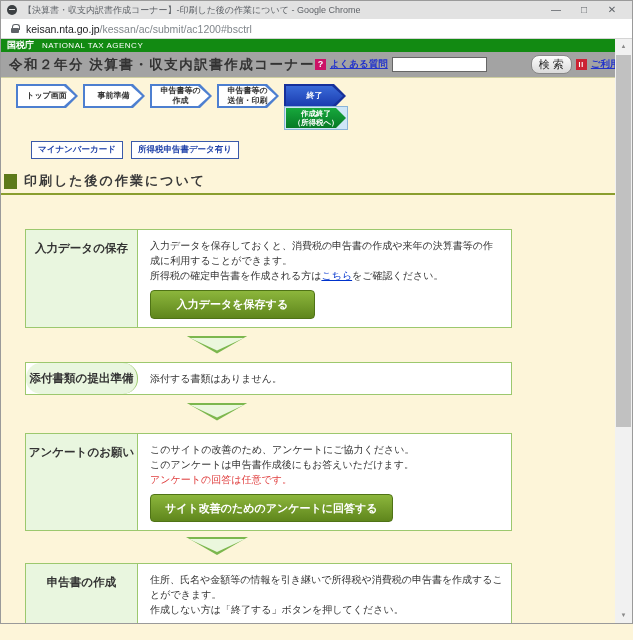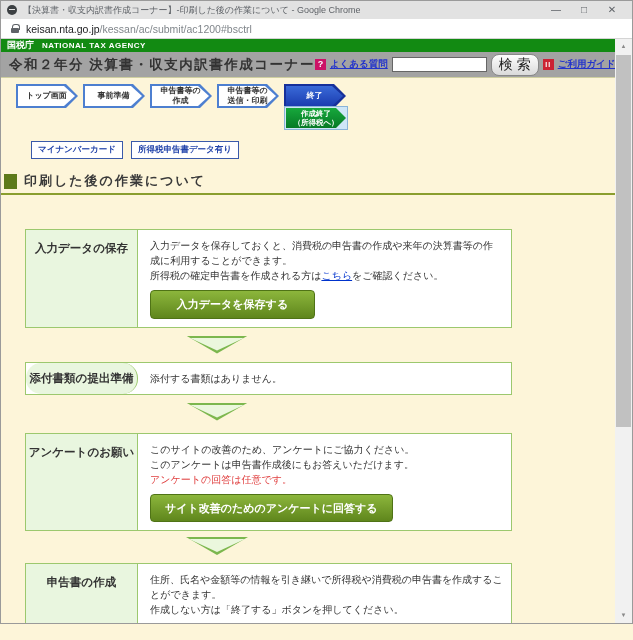--- a/index.html
+++ b/index.html
@@ -26,30 +26,30 @@
   
   .page { flex:1; position:relative; padding-right:17px; overflow:hidden; }
   .scrollbar { position:absolute; right:0; top:0; bottom:0; width:17px; background:#f1f1f1; }
   .sb-arrow { height:15px; font-size:6px; color:#8a8a8a; text-align:center; line-height:15px; }
   .sb-arrow.down { position:absolute; bottom:0; left:0; right:0; }
   .sb-thumb { position:absolute; top:16px; left:1px; width:15px; height:372px; background:#c1c1c1; }
 
   
   .nta-bar { height:13px; background:#128a12; color:#fff; display:flex; align-items:center; padding-left:6px;text-align:center; }
   .nta-jp { font-size:9px; font-weight:bold; margin-right:8px; }
-  .nta-en { font-size:8px; font-weight:bold; letter-spacing:0.5px; }
+  .nta-en { font-size:8px; font-weight:normal; letter-spacing:0.5px; }
 
   
   .site-header { height:26px; background:#a3a3a3; border-bottom:1px solid #cfcfa0; display:flex; align-items:center; padding:0 6px 0 8px; }
   .site-title { font-size:13.5px; font-weight:bold; color:#333; letter-spacing:1.5px; white-space:nowrap; }
   .header-right { margin-left:auto; display:flex; align-items:center; gap:4px; margin-right:2px; }
   .faq-icon { width:11px; height:11px; background:#cc1166; color:#fff; font-size:9px; font-weight:bold; text-align:center; line-height:11px; }
   .hdr-link { font-size:9.5px; color:#2233cc; text-decoration:underline; font-weight:bold; white-space:nowrap; }
   .search-input { width:95px; height:15px; border:1px solid #666; background:#fff; font-size:10px; padding:0 2px; }
-  .search-btn { border:1px solid #888; border-radius:8px; background:linear-gradient(#fdfdfd,#dadada); font-size:14px; padding:1px 7px; white-space:nowrap; color:#222; }
+  .search-btn { border:1px solid #888; border-radius:8px; background:linear-gradient(#fdfdfd,#dadada); font-size:11px; padding:1px 7px; white-space:nowrap; color:#222;margin-left:40px; }
   .guide-icon { width:11px; height:11px; background:#cc2233; color:#fff; font-size:7px; font-weight:bold; text-align:center; line-height:11px; letter-spacing:1px; }
 
   
   .steps { margin:6px 0 0 15px; position:relative; height:50px; display:flex; align-items:flex-start; }
   .step { width:62px; height:24px; margin-right:5px; position:relative; flex-shrink:0; }
   .step-border { position:absolute; inset:0; clip-path:polygon(0 0,calc(100% - 12px) 0,100% 50%,calc(100% - 12px) 100%,0 100%); background:#4d7fd0; }
   .step-face { position:absolute; left:2px; top:2px; right:3px; bottom:2px; clip-path:polygon(0 0,calc(100% - 11px) 0,100% 50%,calc(100% - 11px) 100%,0 100%); background:#fff; display:flex; flex-direction:column; justify-content:center; align-items:center; font-size:8px; font-weight:bold; color:#333; line-height:1.2; text-align:center; }
   .step.active .step-border { background:#16309a; }
   .step.active .step-face { background:linear-gradient(#3a6ad8,#1a3cb0); color:#fff; }
   .finish-wrap { position:absolute; left:268px; top:22px; width:64px; height:24px; background:#cfe6f7; border:1px solid #8ab4d8; padding:1px; }

